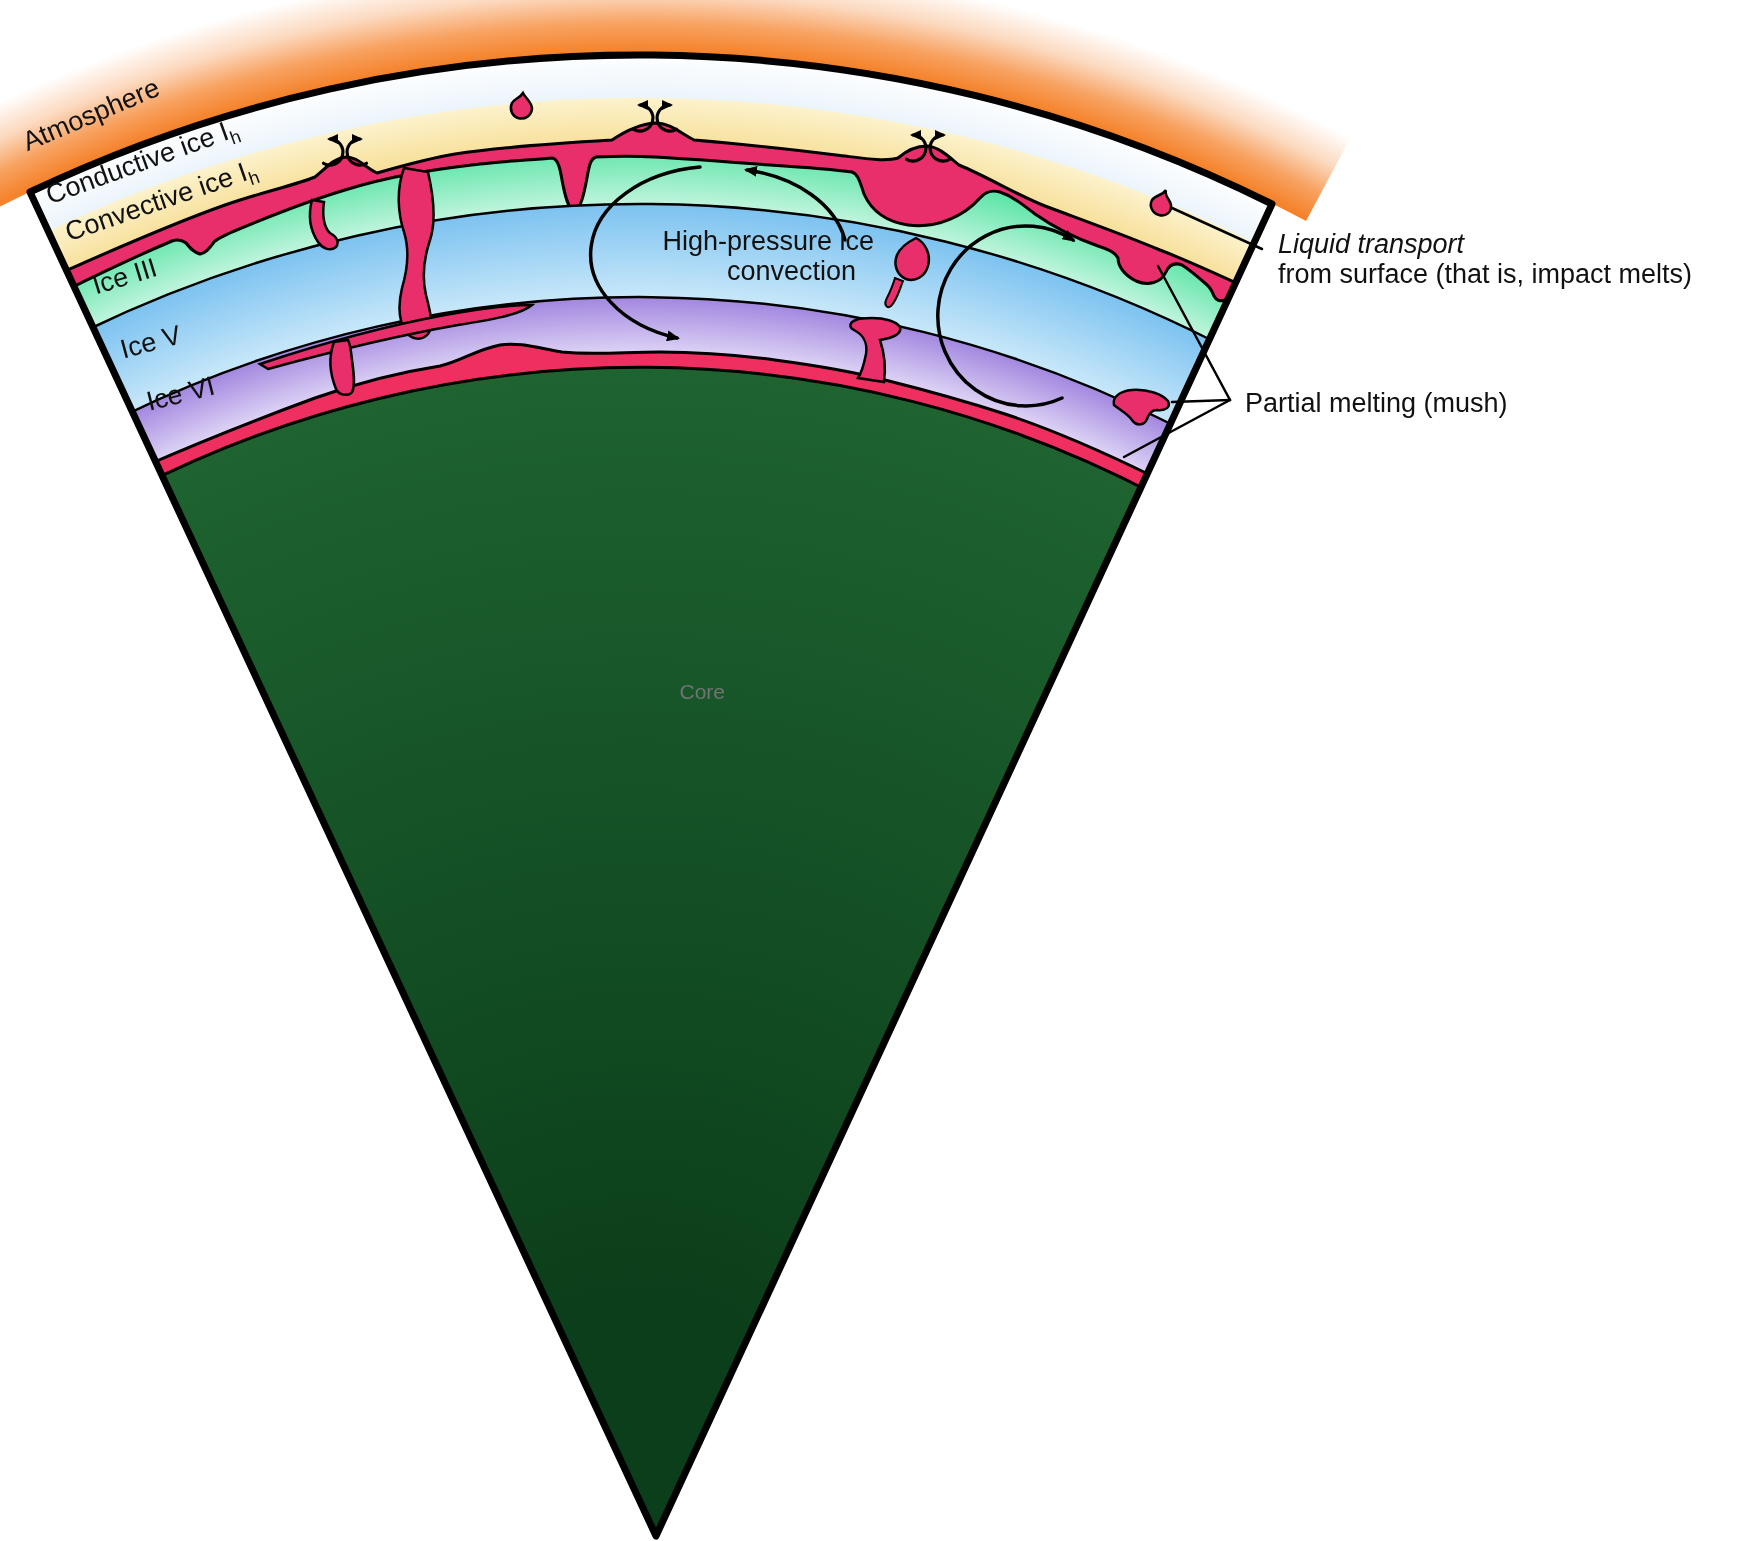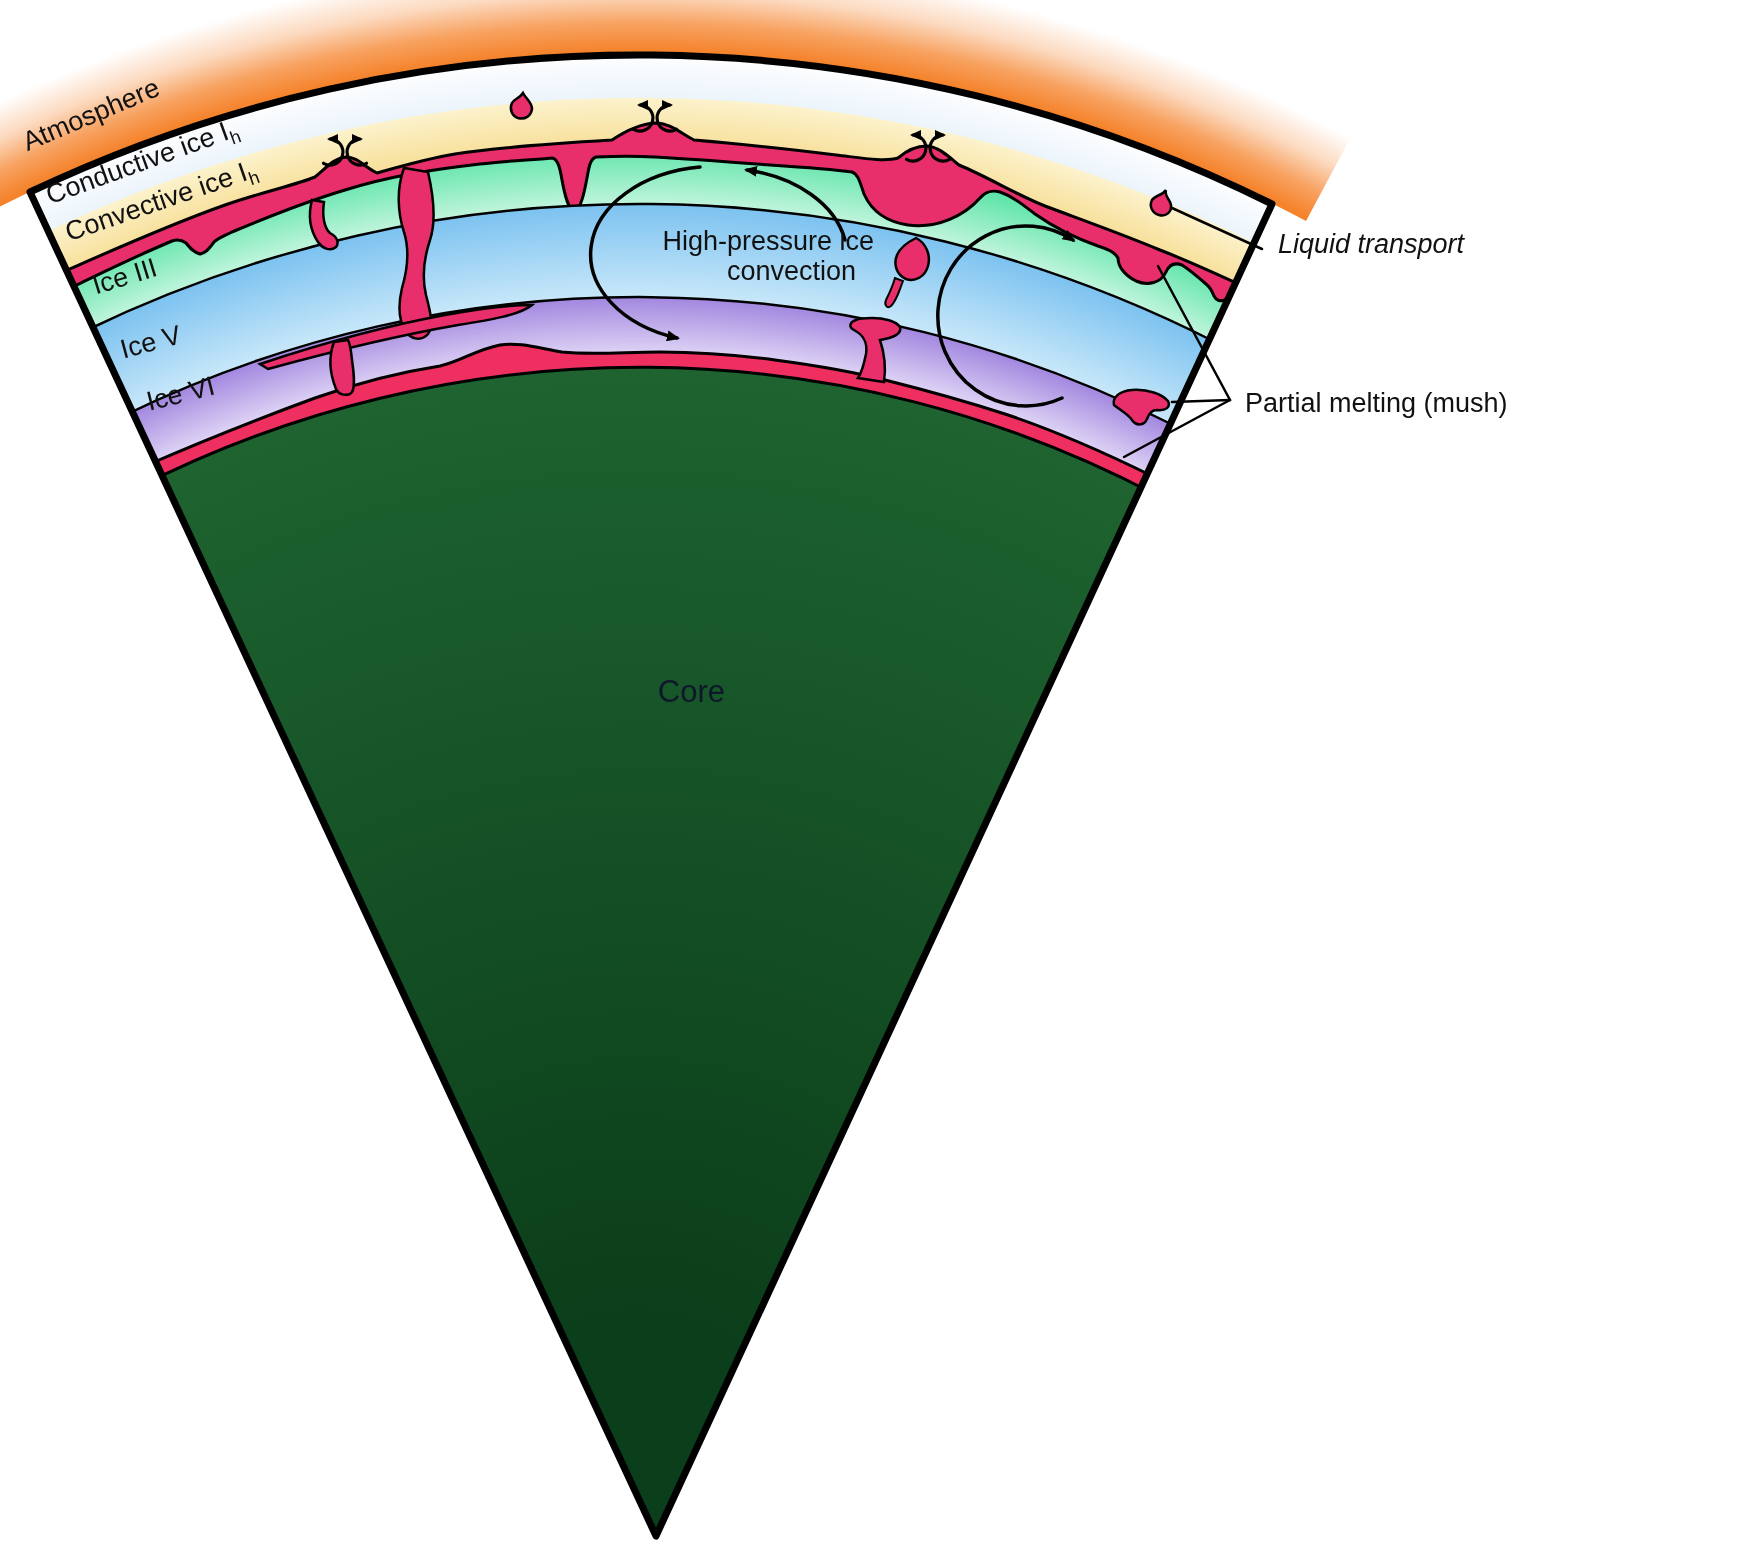--- a/index.html
+++ b/index.html
@@ -13,21 +13,21 @@
     font-size:27px;line-height:30px;transform-origin:0 50%;
   }
   .lbl sub{font-size:0.68em;line-height:0;}
   .rot-23{transform:rotate(-23deg);}
   .rot-20{transform:rotate(-20deg);}
   .rot-19{transform:rotate(-19deg);}
   .rot-17{transform:rotate(-17deg);}
   .rot-15{transform:rotate(-15deg);}
   .rot-14{transform:rotate(-14deg);}
   .center-text{text-align:right;transform-origin:50% 50%;}
-  .core-label{color:#0f172a;font-size:31px;}
+  .core-label{color:#737373;font-size:21px;}
   .ann{position:absolute;white-space:nowrap;color:#111111;font-size:27px;line-height:30px;}
 </style>
 </head>
 <body>
 
 <div id="stage">
 
 <svg width="1746" height="1541" viewBox="0 0 1746 1541">
   <defs>
     <clipPath id="wedgeClip">
@@ -197,15 +197,16 @@
 <div class="lbl rot-17" style="left:93px;top:271px;"><span>Ice III</span><sub></sub></div>
 <div class="lbl rot-15" style="left:121px;top:335px;"><span>Ice V</span><sub></sub></div>
 <div class="lbl rot-14" style="left:147px;top:387px;"><span>Ice VI</span><sub></sub></div>
 
 <div class="lbl center-text" style="left:574px;top:226px;width:300px;">High-pressure ice</div>
 <div class="lbl center-text" style="left:556px;top:256px;width:300px;">convection</div>
 
 <div class="lbl center-text core-label" style="left:575px;top:677px;width:150px;">Core</div>
 
 <div class="ann" style="left:1278px;top:229px;font-style:italic;">Liquid transport</div>
+<div class="ann" style="left:1278px;top:259px;">from surface (that is, impact melts)</div>
 <div class="ann" style="left:1245px;top:388px;">Partial melting (mush)</div>
 
 </div>
 
 </body></html>

